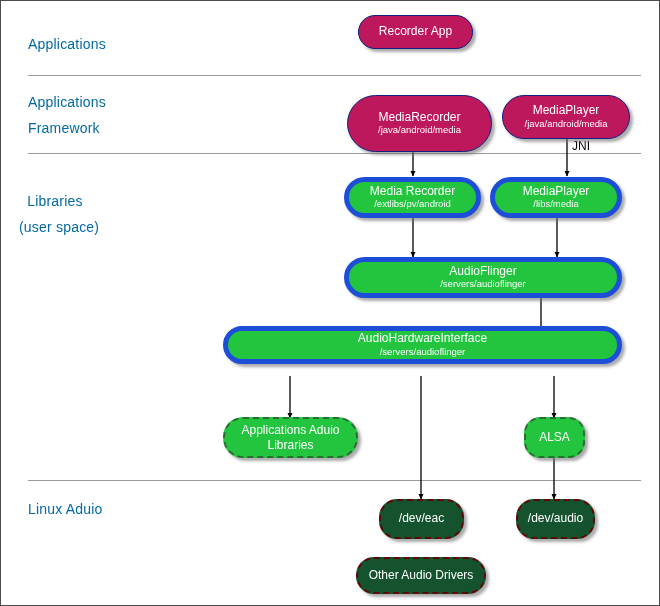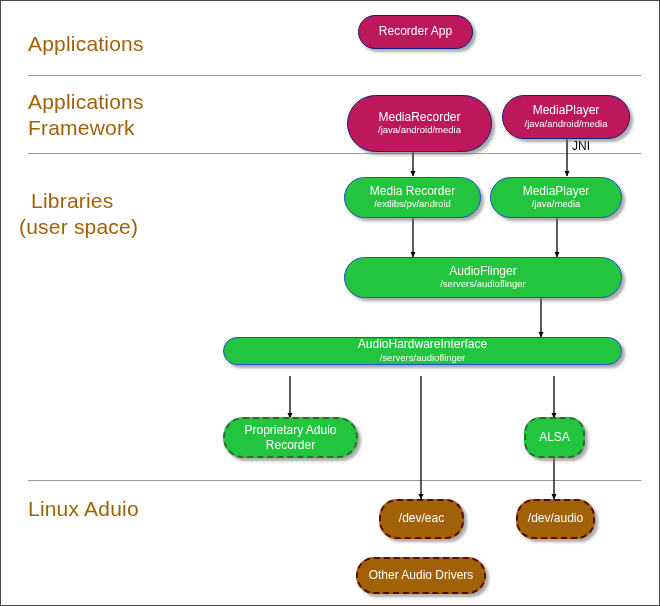--- a/index.html
+++ b/index.html
@@ -26,22 +26,22 @@
     position: absolute;
     height: 1px;
     background: #9a9a9a;
     left: 27px;
     right: 18px;
   }
 
   
   .layer-label {
     position: absolute;
-    color: #a16207;
-    font-size: 21px;
+    color: #0369a1;
+    font-size: 14px;
     line-height: 26px;
     letter-spacing: 0.2px;
     white-space: pre;
     font-family: "Liberation Sans", sans-serif;
   }
 
   
   #connectors {
     position: absolute;
     left: 0;
@@ -83,27 +83,27 @@
     margin-top: 1px;
   }
   .node.two-line .title { line-height: 1.25; white-space: normal; }
 
   .node.blue {
     background: #be185d;
     border: 1px solid #0f2080;
   }
   .node.green {
     background: #23c53f;
-    border: 1px solid #1d4ed8;
+    border: 5px solid #1d4ed8;
   }
   .node.green.dashed {
     border: 2px dashed #2b6b34;
   }
   .node.red {
-    background: #a16207;
+    background: #14532d;
     border: 2px dashed #5e0707;
   }
 </style>
 </head>
 <body>
 
 <div id="diagram">
 
   <div class="divider" style="top:74px;"></div>
   <div class="divider" style="top:152px;"></div>
@@ -163,35 +163,35 @@
     <span class="sub">/java/android/media</span>
   </div>
 
   <div class="node green" style="left:343px; top:176px; width:137px; height:41px;">
     <span class="title">Media Recorder</span>
     <span class="sub">/extlibs/pv/android</span>
   </div>
 
   <div class="node green" style="left:489px; top:176px; width:132px; height:41px;">
     <span class="title">MediaPlayer</span>
-    <span class="sub">/java/media</span>
+    <span class="sub">/libs/media</span>
   </div>
 
   <div class="node green" style="left:343px; top:256px; width:278px; height:41px;">
     <span class="title">AudioFlinger</span>
     <span class="sub">/servers/audioflinger</span>
   </div>
 
-  <div class="node green" style="left:222px; top:336px; width:399px; height:28px;">
+  <div class="node green" style="left:222px; top:325px; width:399px; height:38px;">
     <span class="title">AudioHardwareInterface</span>
     <span class="sub">/servers/audioflinger</span>
   </div>
 
   <div class="node green dashed two-line" style="left:222px; top:416px; width:135px; height:41px; border-radius:20px;">
-    <span class="title">Proprietary Aduio Recorder</span>
+    <span class="title">Applications Aduio Libraries</span>
   </div>
 
   <div class="node green dashed" style="left:523px; top:416px; width:61px; height:41px; border-radius:16px;justify-content:center;">
     <span class="title">ALSA</span>
   </div>
 
   <div class="node red" style="left:378px; top:498px; width:85px; height:40px; border-radius:18px;">
     <span class="title">/dev/eac</span>
   </div>
 

